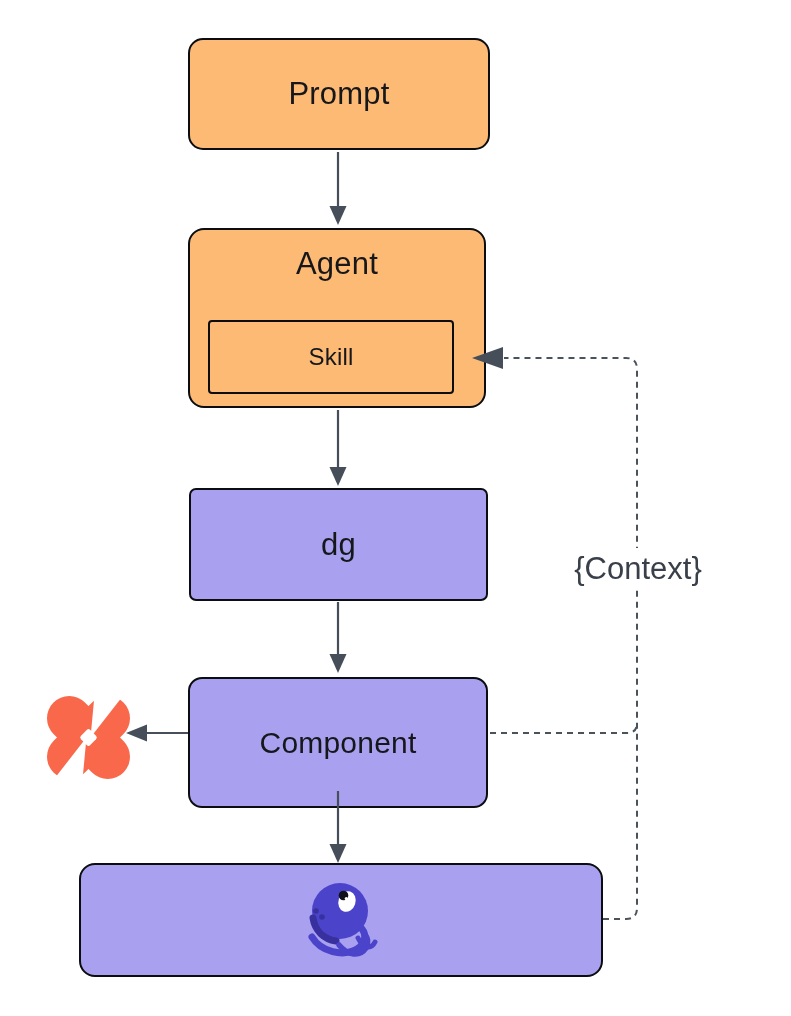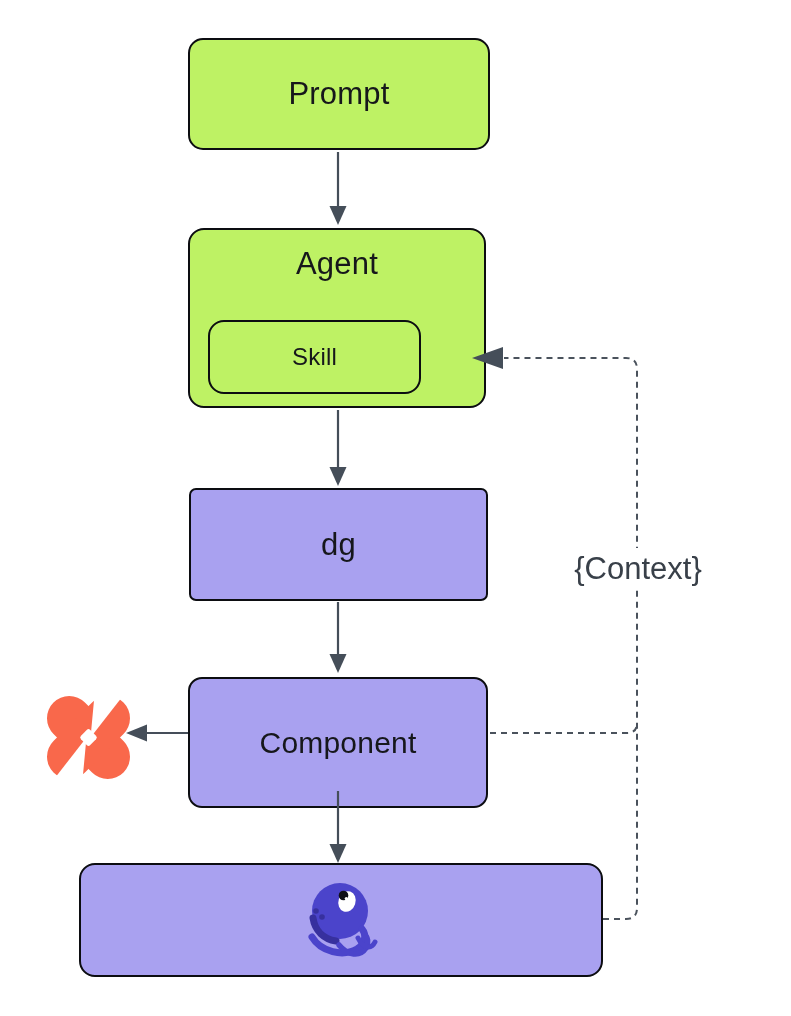--- a/index.html
+++ b/index.html
@@ -6,26 +6,26 @@
   #canvas{
     position:relative;width:791px;height:1016px;background:#ffffff;
     font-family:"Liberation Sans", sans-serif;overflow:hidden;
   }
   .node{
     position:absolute;box-sizing:border-box;
     border:2.6px solid #0c0d11;color:#16171b;
     display:flex;align-items:center;justify-content:center;
     font-weight:500;letter-spacing:.2px;
   }
-  .light{background:#bef264;}
+  .light{background:#fdba74;}
   .purple{background:#a9a1f0;}
   #node-prompt{left:188px;top:38px;width:302px;height:112px;border-radius:15px;font-size:31px;}
   #node-agent{left:188px;top:228px;width:298px;height:180px;border-radius:16px;align-items:flex-start;}
   #agent-label{margin-top:16px;font-size:31px;}
-  #node-skill{left:18px;top:90px;width:213px;height:74px;border-radius:16px;font-size:24px;}
+  #node-skill{left:18px;top:90px;width:246px;height:74px;border-radius:4px;font-size:24px;}
   #node-dg{left:189px;top:488px;width:299px;height:113px;border-radius:7px;font-size:31px;}
   #node-component{left:188px;top:677px;width:300px;height:131px;border-radius:14px;font-size:30px;}
   #node-runtime{left:79px;top:863px;width:524px;height:114px;border-radius:16px;}
   #edges-svg{position:absolute;left:0;top:0;z-index:5;pointer-events:none;}
   #pinwheel{position:absolute;left:37px;top:687px;width:103px;height:101px;}
   #context-label{
     position:absolute;left:638px;top:537px;transform:translate(-50%,-50%);
     z-index:6;background:#ffffff;padding:3px 8px;
     font-size:31px;font-weight:500;color:#394049;white-space:nowrap;margin-top:32px;
   }

